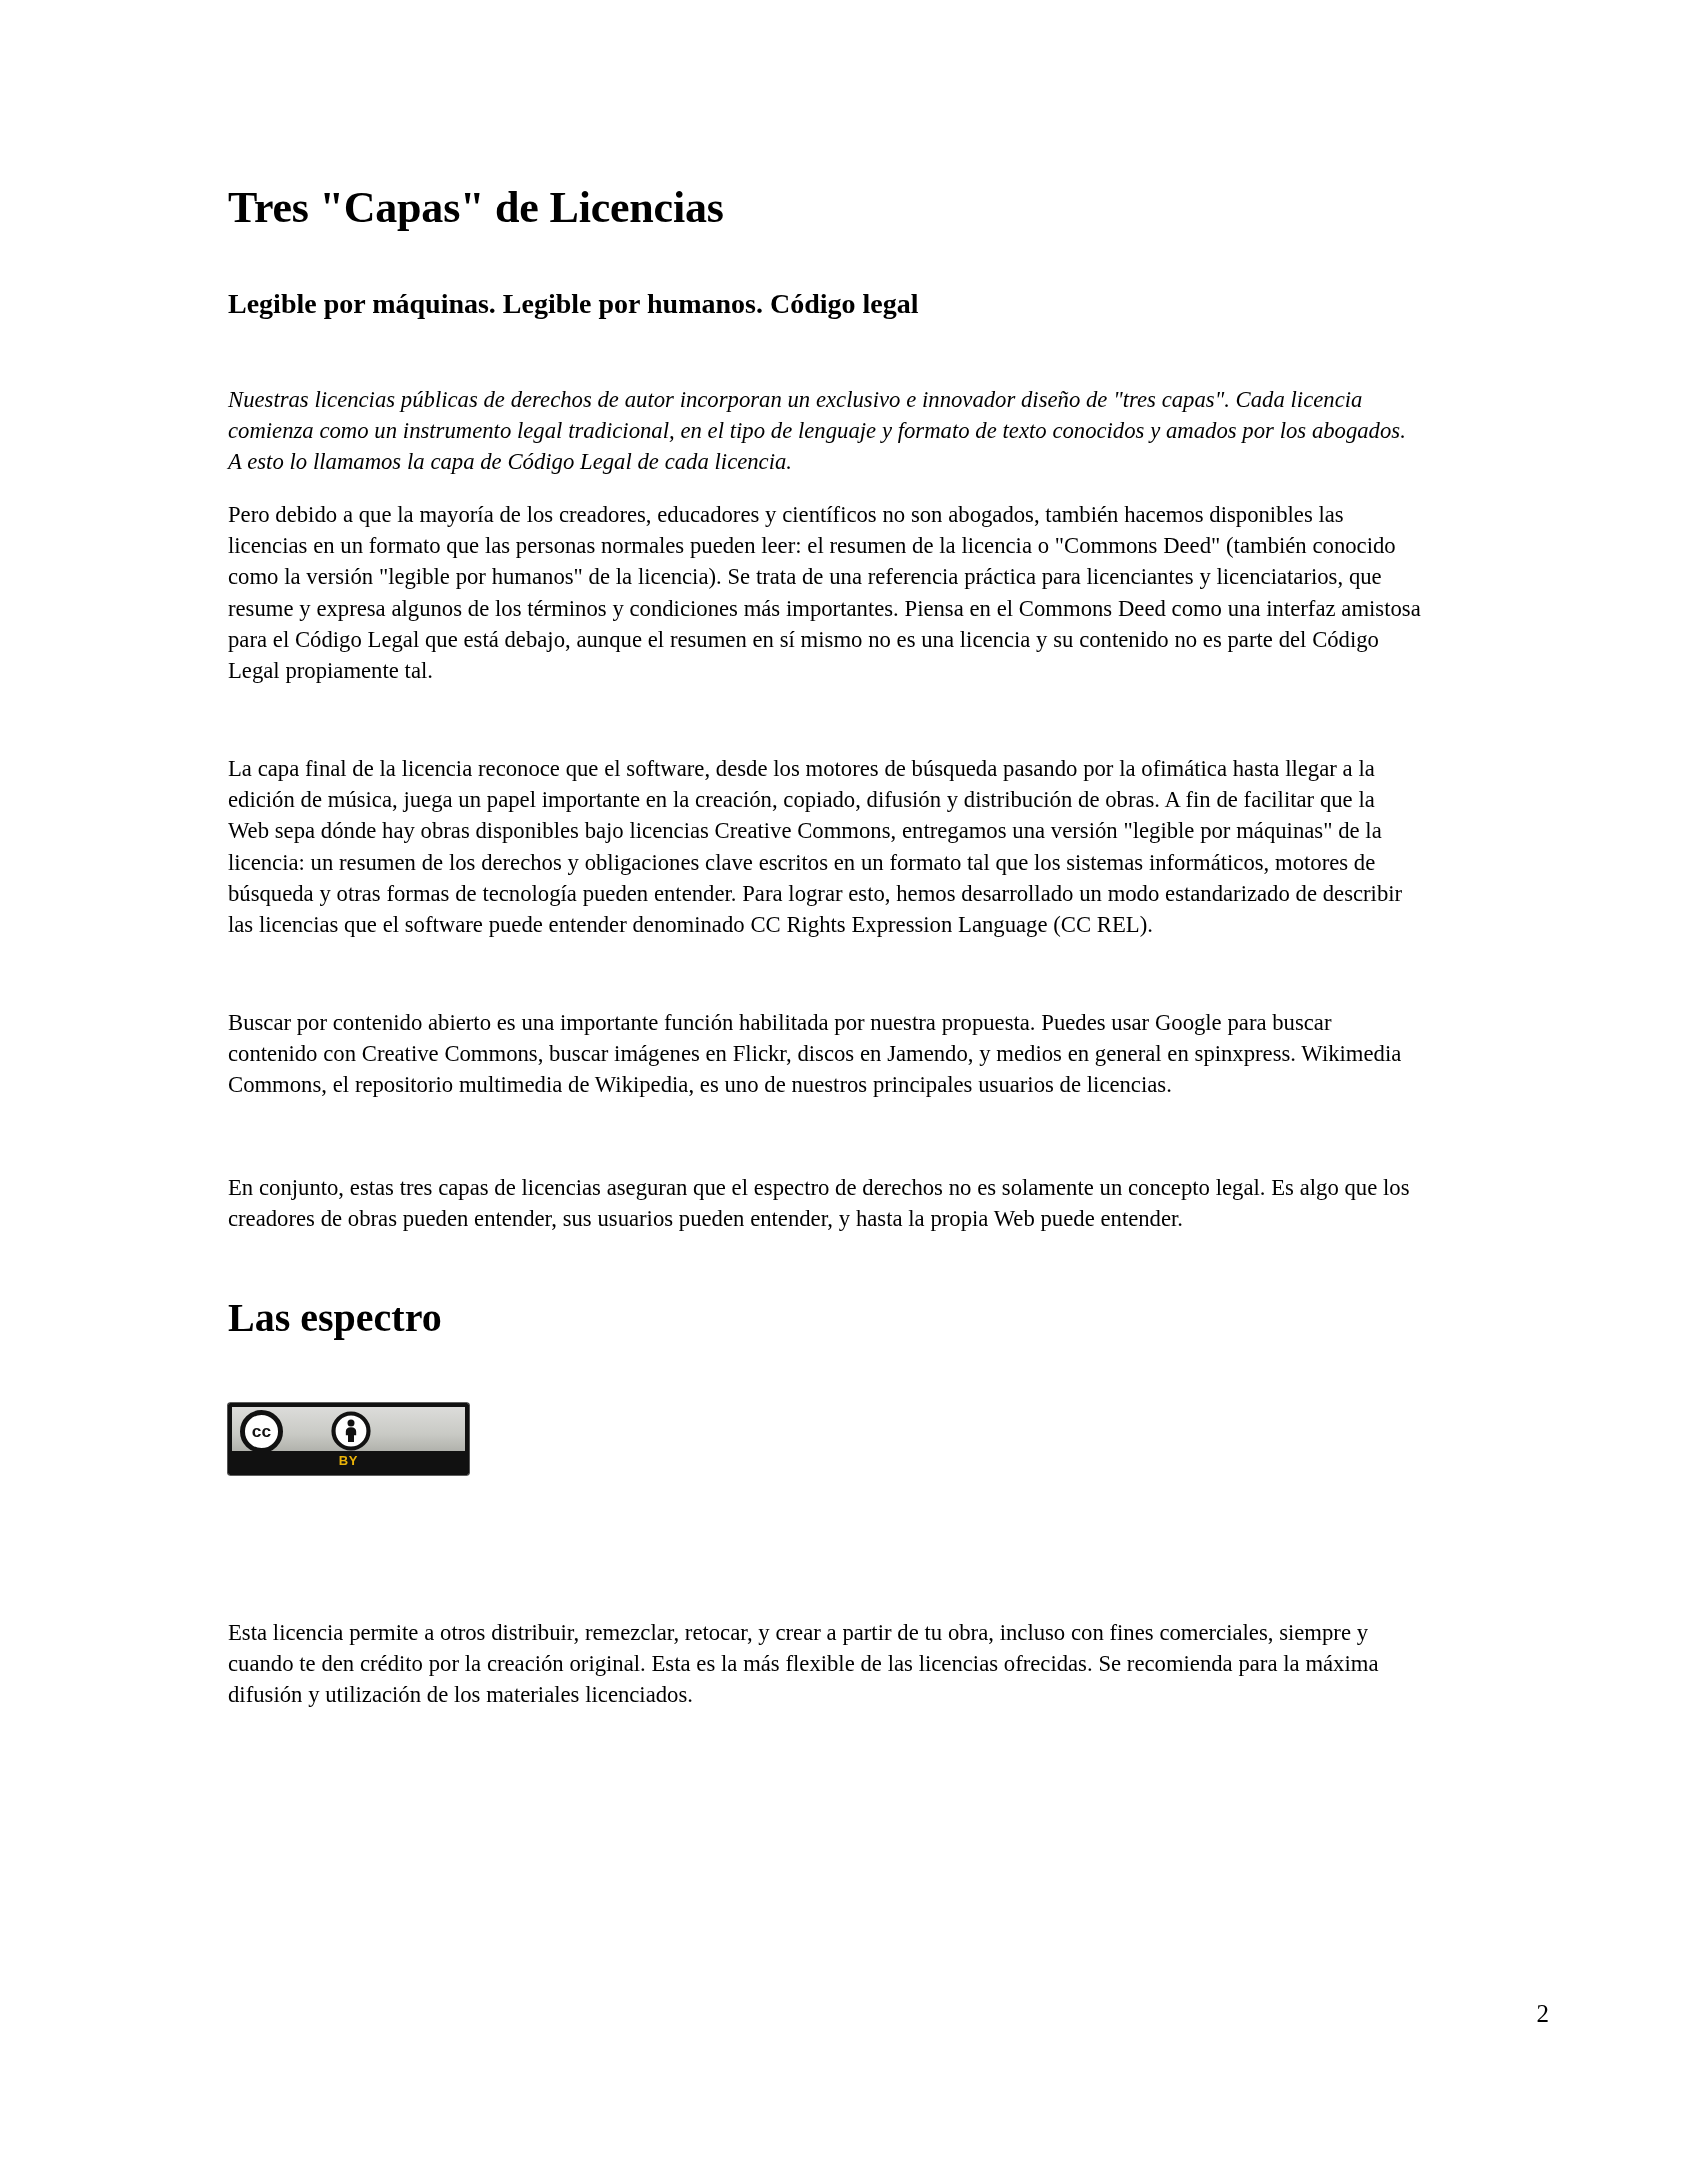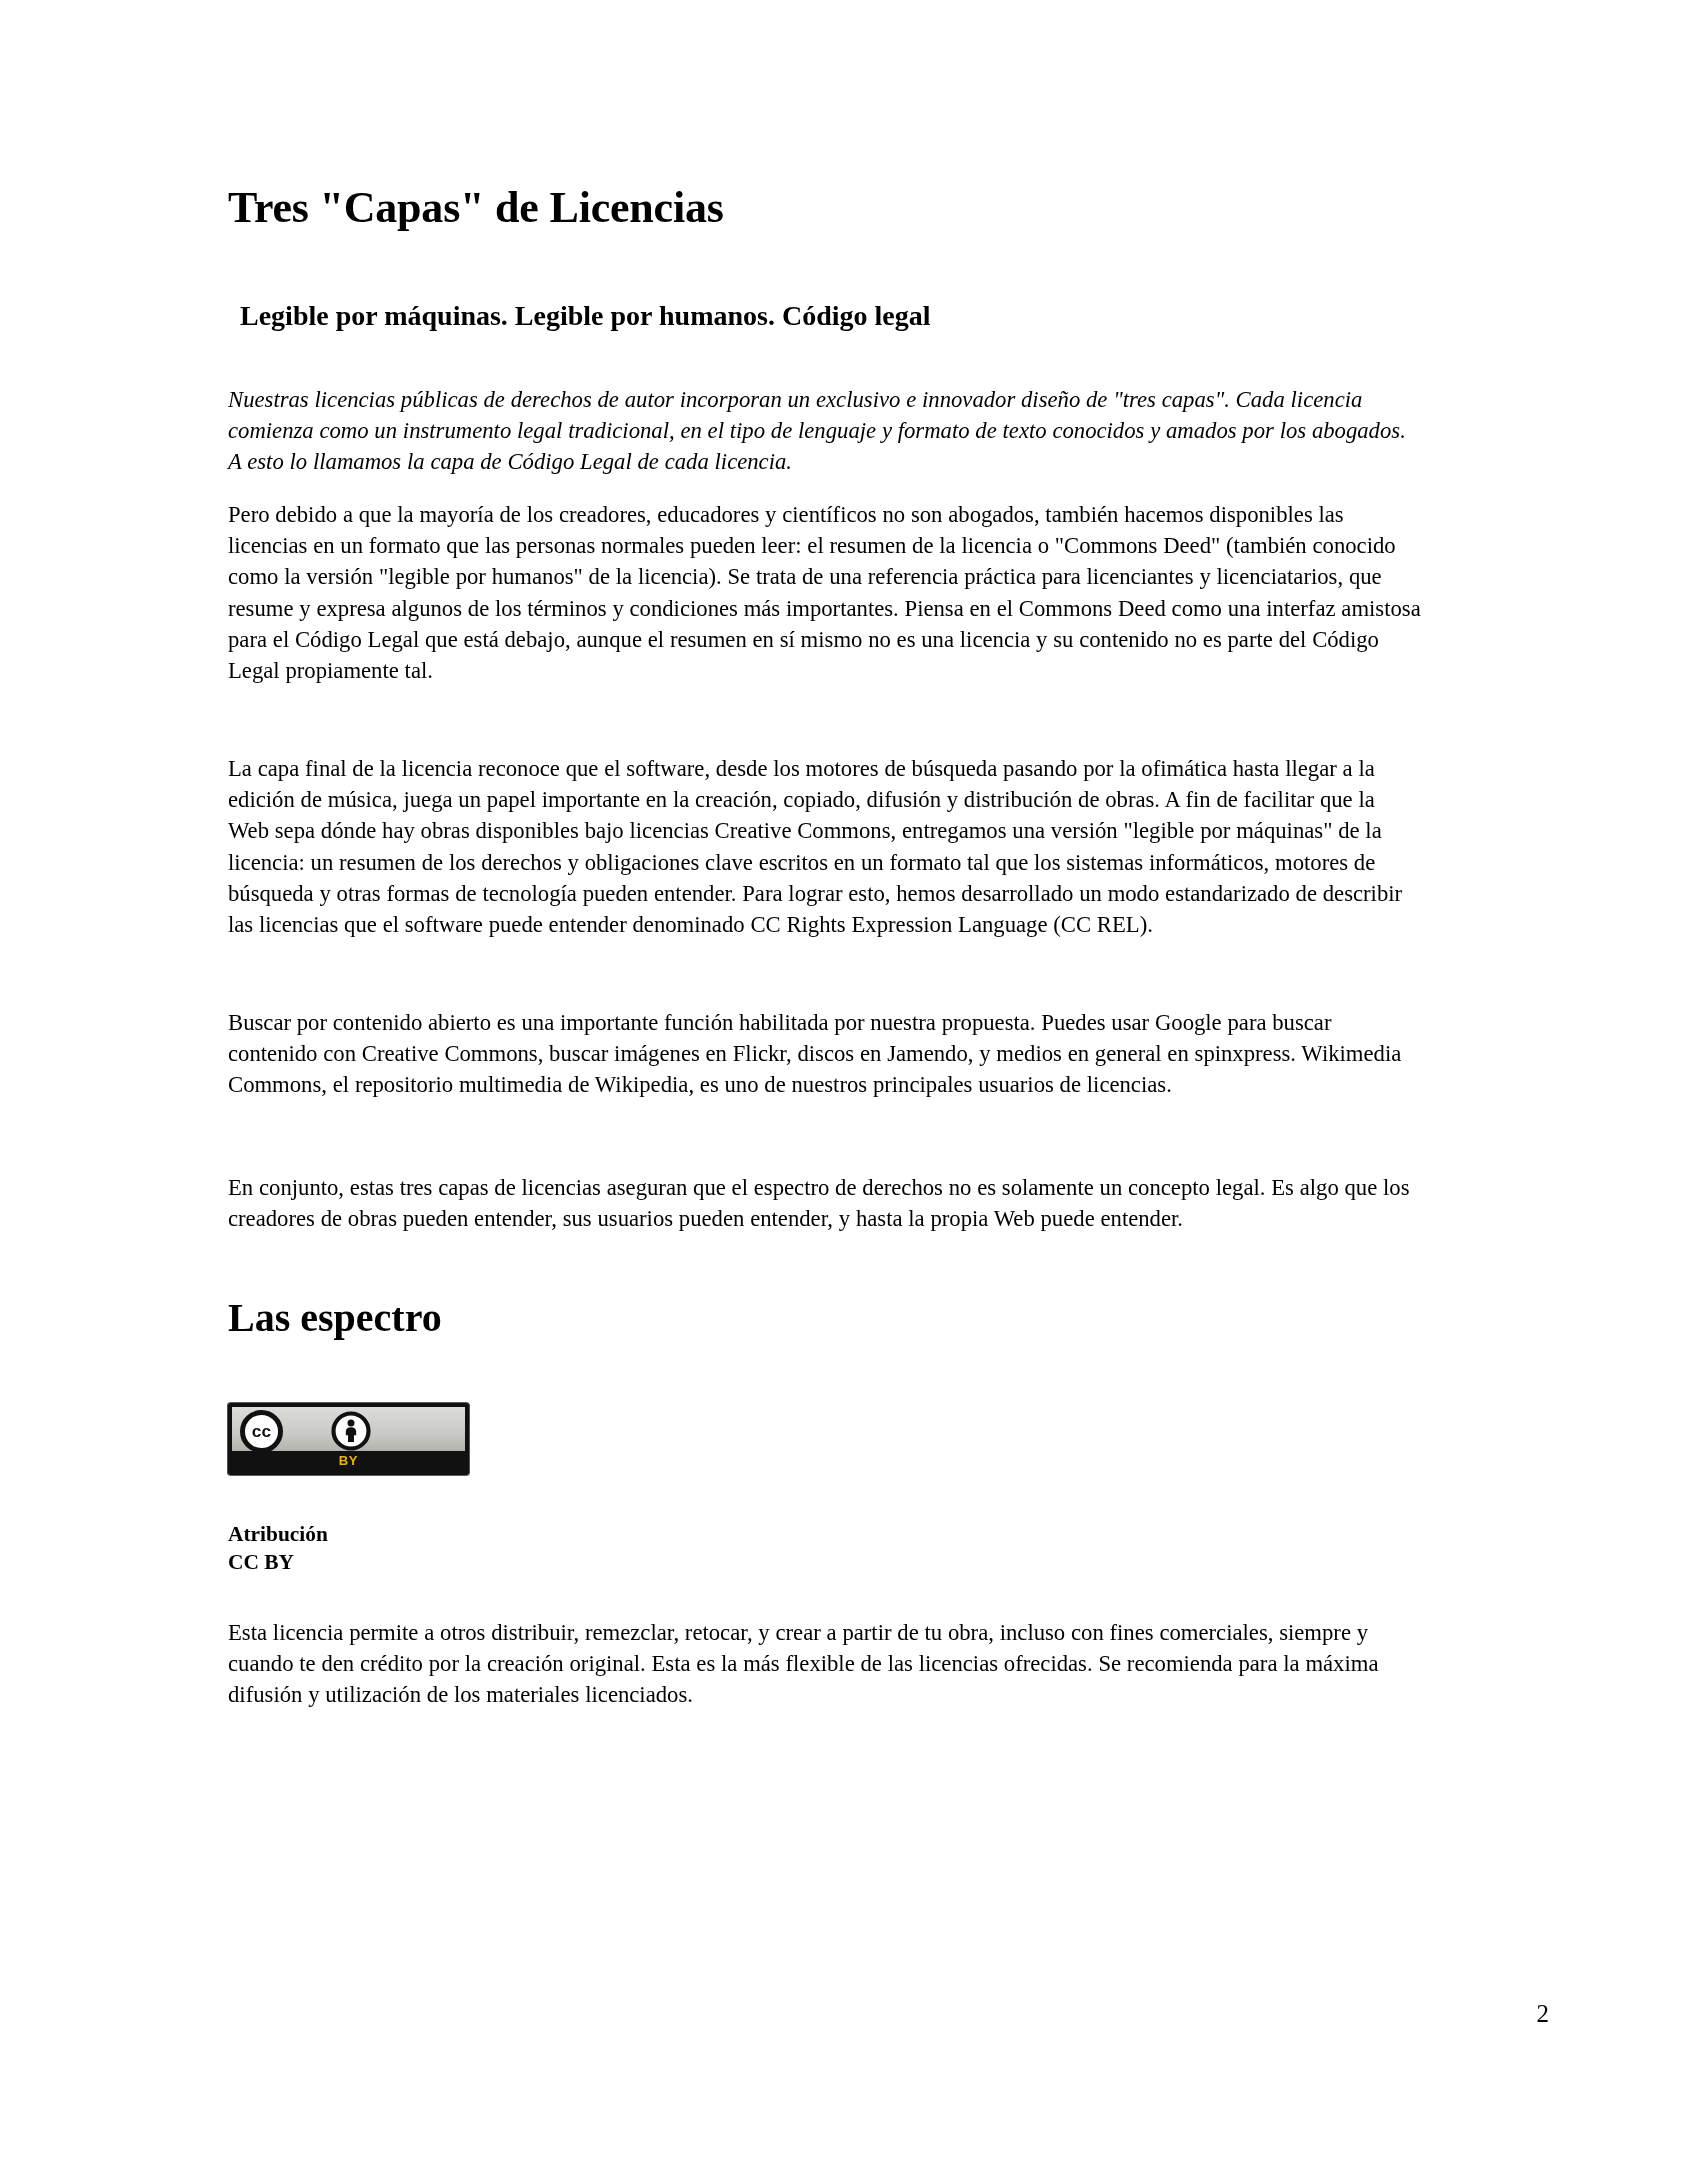--- a/index.html
+++ b/index.html
@@ -33,21 +33,21 @@
     line-height: 1.12;
     margin: 0;
     padding: 0;
     letter-spacing: -0.2px;
   }
 
   h2.doc-subtitle {
     font-size: 28px;
     font-weight: bold;
     line-height: 1.2;
-    margin: 12px;
+    margin: 0;
     padding: 0;
   }
 
   h2.section-title {
     font-size: 40px;
     font-weight: bold;
     line-height: 1.15;
     margin: 0;
     padding: 0;
   }
@@ -172,23 +172,19 @@
             <path d="M24 19.5 c-4.2 0 -6.2 2.2 -6.2 5.2 l0 4.4 l2.6 0 l0 8.2 l7.2 0 l0 -8.2 l2.6 0 l0 -4.4 c0 -3 -2 -5.2 -6.2 -5.2 z" fill="#111111"></path>
           </svg>
         </span>
       </div>
       <div class="bar">
         <span class="bar-label">BY</span>
       </div>
     </div>
   </div>
 
-  <div class="abs" id="license-labels">
-    <div class="license-name">Atribución</div>
-    <div class="license-name">CC BY</div>
-  </div>
 
   <p class="body-text abs" id="para-6">Esta licencia permite a otros distribuir, remezclar, retocar, y crear a partir de tu obra, incluso con fines comerciales, siempre y cuando te den crédito por la creación original. Esta es la más flexible de las licencias ofrecidas. Se recomienda para la máxima difusión y utilización de los materiales licenciados.</p>
 
   <div class="abs" id="page-number">2</div>
 
 </div>
 
 
 </body></html>

